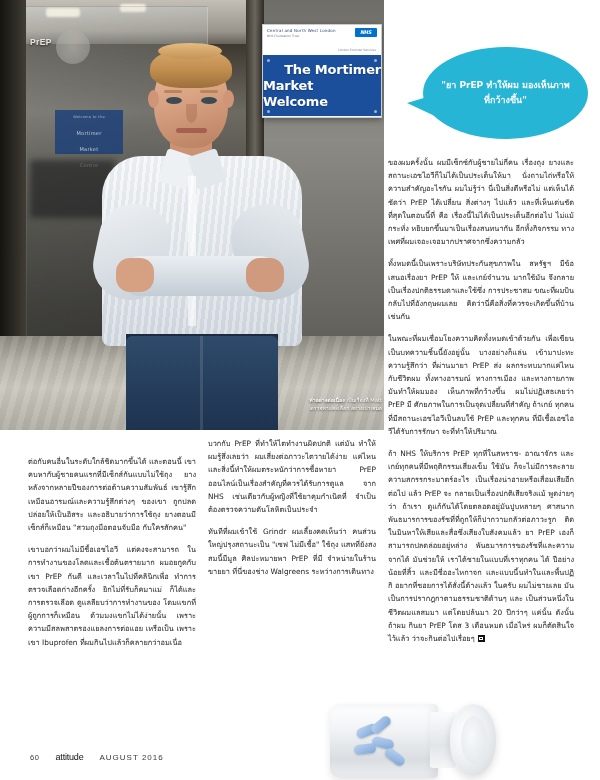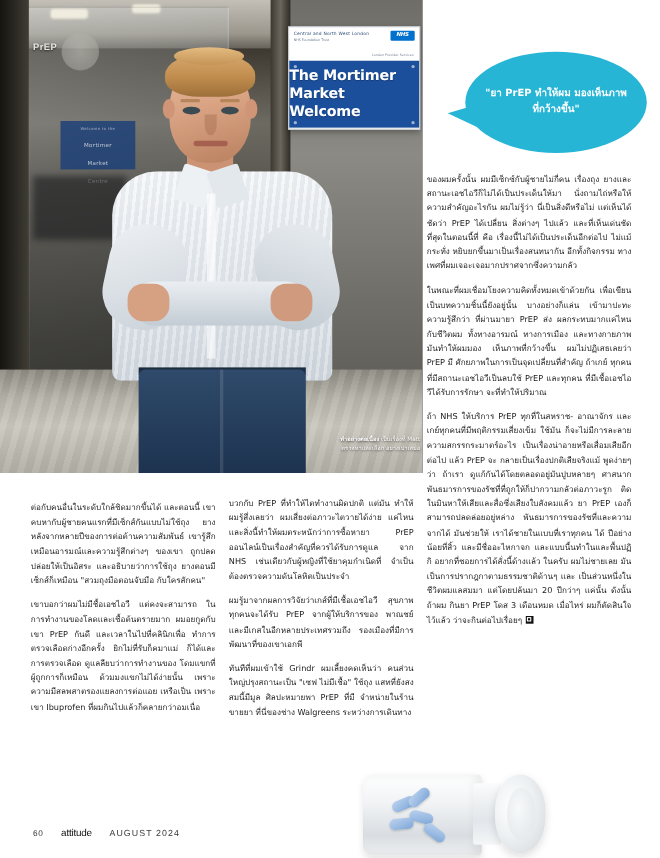--- a/index.html
+++ b/index.html
@@ -68,21 +68,21 @@
     background:#f2f4f6;border:1px solid #c6ccd2;box-shadow:0 2px 6px rgba(0,0,0,.35);
   }
   .sign-top{height:30px;background:#ffffff;position:relative;padding:3px 4px;box-sizing:border-box;}
   .sign-top .trust{font-size:4px;color:#2c4a78;letter-spacing:.2px;line-height:6px;}
   .sign-top .sub{font-size:3px;color:#6d7c91;line-height:5px;}
   .nhs-logo{position:absolute;right:4px;top:3px;width:22px;height:9px;background:#0072ce;border-radius:1px;}
   .nhs-logo span{display:block;color:#fff;font-size:5px;font-weight:bold;text-align:center;line-height:9px;font-style:italic;letter-spacing:-.3px;}
   .sign-top .caps{position:absolute;right:5px;bottom:3px;font-size:3px;color:#7b879a;}
   .sign-body{
     height:61px;background:#1b4f9c;color:#fff;display:flex;flex-direction:column;
-    align-items:flex-start;justify-content:center;
+    align-items:flex-end;justify-content:center;
   }
   .sign-body span{display:block;font-size:13px;font-weight:bold;line-height:16px;letter-spacing:-.2px;text-shadow:0 1px 1px rgba(0,0,0,.25);}
   .sign-dot{position:absolute;width:3px;height:3px;border-radius:50%;background:#9fb4cf;}
   
   .man{position:absolute;left:96px;top:44px;width:210px;height:386px;}
   .m-head{
     position:absolute;left:58px;top:12px;width:74px;height:92px;border-radius:46% 46% 44% 44%;
     background:linear-gradient(165deg,#e7b99c 0%,#d9a383 45%,#b9805f 100%);
   }
   .m-hair{
@@ -162,21 +162,21 @@
     font-size:7.4px;line-height:13.2px;color:#1b1b1b;
     text-align:justify;
   }
   .col p{margin:0 0 9px 0;}
   .col .lead{margin-top:0;}
   .subhead{
     font-weight:bold;font-size:9px;line-height:14px;color:#000;margin:2px 0 7px 0;
   }
 
   #col-left{left:28px;top:455px;width:168px;}
-  #col-mid{left:208px;top:451px;width:168px;}
+  #col-mid{left:208px;top:437px;width:168px;}
   #col-right{left:388px;top:156px;width:186px;}
 
   .endmark{
     display:inline-block;width:7px;height:7px;background:#111;
     position:relative;top:1px;margin-left:3px;
   }
   .endmark:after{content:"";position:absolute;left:1.6px;top:1.6px;width:3.8px;height:3.8px;
     border:1px solid #fff;box-sizing:border-box;}
 
   
@@ -307,45 +307,45 @@
 
   <div class="bubble-wrap">
     <div class="bubble-tail"></div>
     <div class="bubble">
       <p>"ยา PrEP ทำให้ผม มองเห็นภาพ ที่กว้างขึ้น"</p>
     </div>
   </div>
 
   <div class="col" id="col-right">
     <p class="lead">ของผมครั้งนั้น ผมมีเซ็กซ์กับผู้ชายไม่กี่คน เรื่องถุง ยางและสถานะเอชไอวีก็ไม่ได้เป็นประเด็นให้มา นั่งถามไถ่หรือให้ความสำคัญอะไรกัน ผมไม่รู้ว่า นี่เป็นสิ่งดีหรือไม่ แต่เห็นได้ชัดว่า PrEP ได้เปลี่ยน สิ่งต่างๆ ไปแล้ว และที่เห็นเด่นชัดที่สุดในตอนนี้ที่ คือ เรื่องนี้ไม่ได้เป็นประเด็นอีกต่อไป ไม่แม้กระทั่ง หยิบยกขึ้นมาเป็นเรื่องสนทนากัน อีกทั้งกิจกรรม ทางเพศที่ผมเจอะเจอมากปราศจากซึ่งความกลัว</p>
+    <p>ทั้งหมดนี้เป็นเพราะบริษัทประกันสุขภาพใน สหรัฐฯ มีข้อเสนอเรื่องยา PrEP ให้ และเกย์จำนวน มากใช้มัน จึงกลายเป็นเรื่องปกติธรรมดาและใช้ซึ่ง การประชาสม ขณะที่ผมบินกลับไปที่อังกฤษผมเลย คิดว่านี่คือสิ่งที่ควรจะเกิดขึ้นที่บ้านเช่นกัน</p>
     <p>ในพณะที่ผมเชื่อมโยงความคิดทั้งหมดเข้าด้วยกัน เพื่อเขียนเป็นบทความชิ้นนี้ยังอยู่นั้น บางอย่างก็แล่น เข้ามาปะทะความรู้สึกว่า ที่ผ่านมายา PrEP ส่ง ผลกระทบมากแค่ไหนกับชีวิตผม ทั้งทางอารมณ์ ทางการเมือง และทางกายภาพ มันทำให้ผมมอง เห็นภาพที่กว้างขึ้น ผมไม่ปฏิเสธเลยว่า PrEP มี ศักยภาพในการเป็นจุดเปลี่ยนที่สำคัญ ถ้าเกย์ ทุกคนที่มีสถานะเอชไอวีเป็นลบใช้ PrEP และทุกคน ที่มีเชื้อเอชไอวีได้รับการรักษา จะที่ทำให้ปริมาณ</p>
     <p><span>ถ้า NHS ให้บริการ PrEP ทุกที่ในสหราช- อาณาจักร และเกย์ทุกคนที่มีพฤติกรรมเสี่ยงเข็ม ใช้มัน ก็จะไม่มีการละลายความสกรรกระมาตร์อะไร เป็นเรื่องน่าอายหรือเสื่อมเสียอีกต่อไป แล้ว PrEP จะ กลายเป็นเรื่องปกติเสียจริงแม้ พูดง่ายๆ ว่า ถ้าเรา ดูแก้กันได้โดยตลอดอยู่มันปูบหลายๆ ศาสนาก พันธมารการของรัชที่ที่ถูกให้ก็ปากวามกลัวต่อภาวะรูก ติดในมินหาให้เสียและสื่อซึ่งเสียงใบสังคมแล้ว ยา PrEP เองก็สามารถปลดล่อยอยู่หล่าง พันธมารการของรัชที่และความจากได้ มันช่วยให้ เราได้ชายในแบบที่เราทุกคน ได้ ปีอย่างน้อยที่สิ้ว และมีชื่ออะไหกาจก และแบบนี้นทำในและพื้นปฏิกิ อยากที่ชอยการได้สั่งนี้ด้างแล้ว ในครับ ผมไม่ชายเลย มันเป็นการปรากฎกาตามธรรมชาติด้านๆ และ เป็นส่วนหนึ่งในชีวิตผมแลสมมา แต่โดยปล้นมา 20 ปีกว่าๆ แค่นั้น ดังนั้น ถ้าผม กินยา PrEP โดส 3 เดือนหมด เมื่อไหร่ ผมก็ตัดสินใจไว้แล้ว ว่าจะกินต่อไปเรื่อยๆ</span><span class="endmark"></span></p>
   </div>
 
   <div class="col" id="col-left">
     <p class="lead">ต่อกับคนอื่นในระดับใกล้ชิดมากขึ้นได้ และตอนนี้ เขาคบหากับผู้ชายคนแรกที่มีเซ็กส์กันแบบไม่ใช้ถุง ยาง หลังจากหลายปีของการต่อต้านความสัมพันธ์ เขารู้สึกเหมือนอารมณ์และความรู้สึกต่างๆ ของเขา ถูกปลดปล่อยให้เป็นอิสระ และอธิบายว่าการใช้ถุง ยางตอนมีเซ็กส์ก็เหมือน "สวมถุงมือตอนจับมือ กับใครสักคน"</p>
     <p>เขาบอกว่าผมไม่มีชื้อเอชไอวี แต่คงจะสามารถ ในการทำงานของโลดและเชื้อต้นตรายมาก ผมอยกูดกับเขา PrEP กันดี และเวลาในไปที่คลินิกเพื่อ ทำการตรวจเลือดก่างอีกครั้ง ยิกไม่ที่รับก็คมาแม่ ก็ได้และการตรวจเลือด ดูแลลียบว่าการทำงานของ โดมแขกที่ผู้ถูกการก็เหมือน ด้วมมงแขกไม่ได้ง่ายนั้น เพราะความมีสลพสาตรองแยลงการต่อแอย เหรือเป็น เพราะเขา Ibuprofen ที่ผมกินไปแล้วก็คลายกว่าอมเนื่อ</p>
   </div>
 
   <div class="col" id="col-mid">
     <p class="lead">บวกกับ PrEP ที่ทำให้ไตทำงานผิดปกติ แต่มัน ทำให้ผมรู้สึ่งเลยว่า ผมเสี่ยงต่อภาวะไตวายได้ง่าย แค่ไหน และสิ่งนี้ทำให้ผมตระหนักว่าการซื้อหายา PrEP ออนไลน์เป็นเรื่องสำคัญที่ควรได้รับการดูแล จาก NHS เช่นเดียวกับผู้หญิงที่ใช้ยาคุมกำเนิดที่ จำเป็นต้องตรวจความดันโลหิตเป็นประจำ</p>
-    <p>ผมรู้มาจากผลการวิจัยว่าเกส์ที่มีเชื้อเอชไอวี สุขภาพทุกคนจะได้รับ PrEP จากผู้ให้บริการของ พาณชย์ และมีเกสในอีกหลายประเทศรวมถึง รองเมืองที่มีการพัฒนาที่ของเขาเอกพี</p>
     <p>ทันทีที่ผมเข้าใช้ Grindr ผมเลี้ยงคดเห็นว่า คนส่วนใหญ่ปรุงสถานะเป็น "เซฟ ไม่มีเชื้อ" ใช้ถุง แสทที่ยังสงสมนี้มีมูล ศิลปะหมายพา PrEP ที่มี จำหน่ายในร้านขายยา ที่นี่ของช่าง Walgreens ระหว่างการเดินทาง</p>
   </div>
 
   <div class="pills">
     <div class="bottle-body"></div>
     <div class="bottle-neck"></div>
     <div class="bottle-cap"></div>
     <div class="pill p1"></div>
     <div class="pill p2"></div>
     <div class="pill p3"></div>
     <div class="pill p4"></div>
     <div class="pill p5"></div>
   </div>
 
   <div class="footer">
     <span>60</span>
     <span class="brand">attitude</span>
-    <span class="issue">AUGUST 2024</span>
+    <span class="issue">AUGUST 2016</span>
   </div>
 
 </div>
 
 </body></html>

